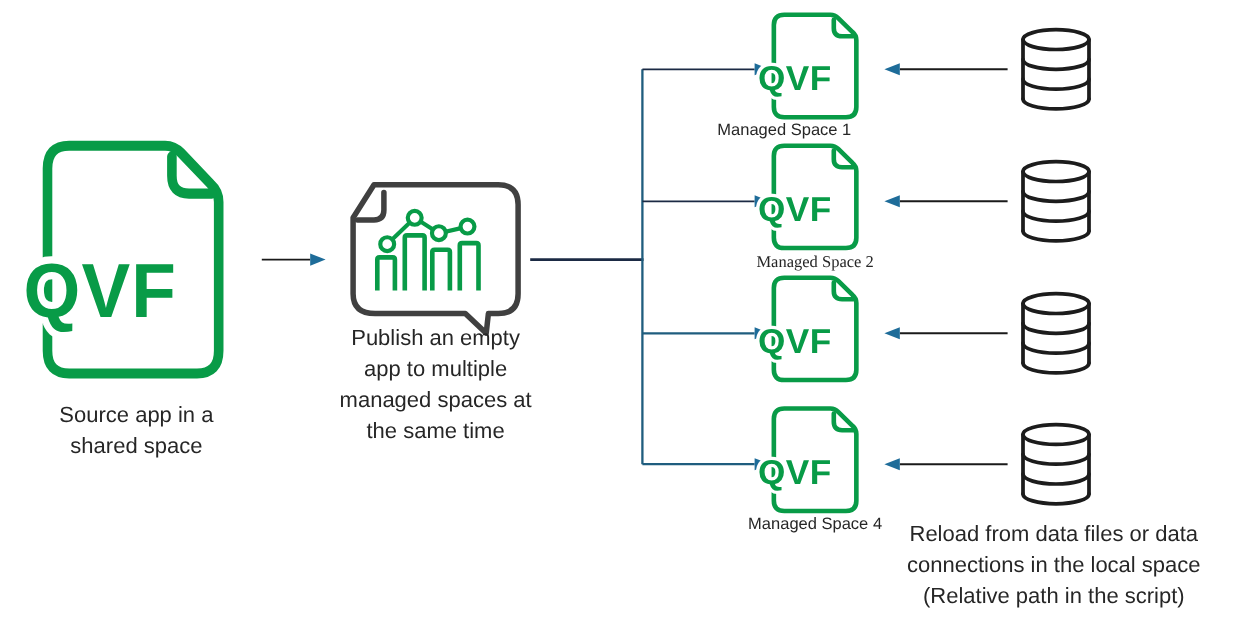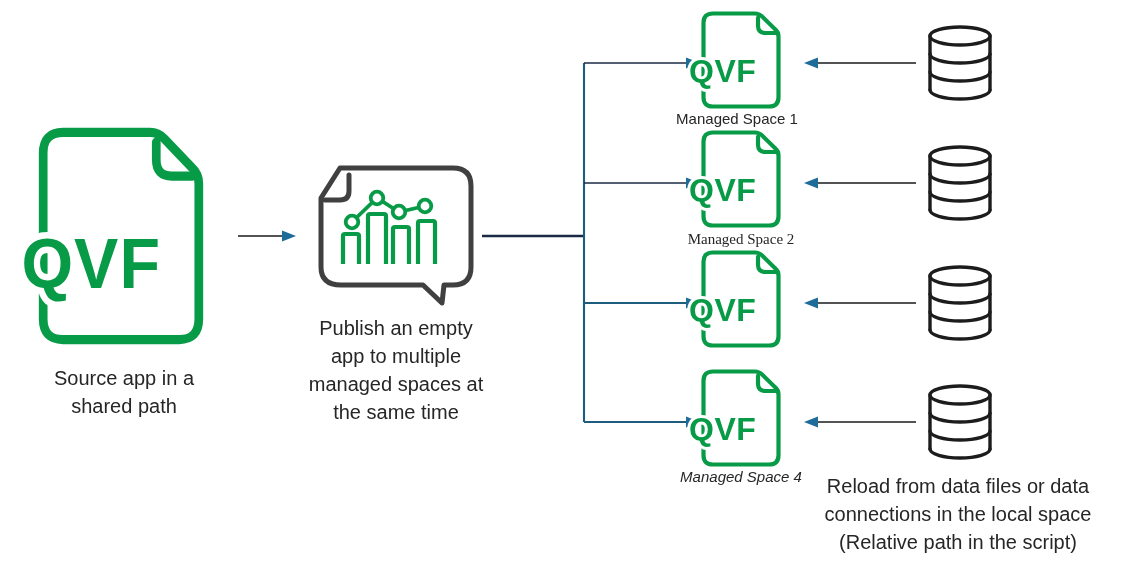--- a/index.html
+++ b/index.html
@@ -101,52 +101,52 @@
   </svg>
 
   <figure class="abs" style="left:38px; top:127px;">
     <svg class="qvf-file" width="166" height="218" viewBox="0 0 80 100" preserveAspectRatio="none" overflow="visible">
       <path class="sheet" d="M 12 2.5 H 54 Q 58 2.5 61 5.5 L 74 18.5 Q 77.5 21.5 77.5 26 V 88 Q 77.5 97.5 68 97.5 H 12 Q 2.5 97.5 2.5 88 V 12 Q 2.5 2.5 12 2.5 Z"></path>
       <path d="M 57 7 V 15 Q 57 22.5 64.5 22.5 L 74.5 22.5"></path>
       <text x="-8" y="74" font-size="32">QVF</text>
     </svg>
   </figure>
   <div class="caption" style="left:14px; top:364px; width:220px;">Source app in a
-shared path</div>
+shared space</div>
 
   <figure class="abs" style="left:316px; top:165px;">
     <svg class="bubble-svg" width="160" height="143" viewBox="0 0 160 143" overflow="visible">
       <path class="frame" d="M 24 3 H 137 Q 155 3 155 21 V 102 Q 155 120 137 120 H 128 L 126 138 L 107 120 H 25 Q 5 120 5 102 V 33 Z"></path>
       <path class="fold" d="M 33 10 V 26 Q 33 35 24 35 H 9"></path>
       <g>
         <polyline class="trend" points="36,57 61,33 83,47 109,41"></polyline>
         <path class="chart" d="M 27 99 V 71 Q 27 69 29 69 H 41 Q 43 69 43 71 V 99"></path>
         <path class="chart" d="M 52 99 V 51 Q 52 49 54 49 H 68 Q 70 49 70 51 V 99"></path>
         <path class="chart" d="M 77 99 V 64 Q 77 62 79 62 H 91 Q 93 62 93 64 V 99"></path>
         <path class="chart" d="M 102 99 V 58 Q 102 56 104 56 H 117 Q 119 56 119 58 V 99"></path>
         <circle class="node" cx="36" cy="57" r="6.3"></circle>
         <circle class="node" cx="61" cy="33" r="6.3"></circle>
         <circle class="node" cx="83" cy="47" r="6.3"></circle>
         <circle class="node" cx="109" cy="41" r="6.3"></circle>
       </g>
     </svg>
   </figure>
-  <div class="caption" style="left:282px; top:314px; width:228px;">Publish an empty
+  <div class="caption" style="left:282px; top:294px; width:228px;">Publish an empty
 app to multiple
 managed spaces at
 the same time</div>
 
   <figure class="abs" style="left:701px; top:11px;">
     <svg class="qvf-file" width="80" height="98" viewBox="0 0 80 100" preserveAspectRatio="none" overflow="visible">
       <path class="sheet" d="M 12 2.5 H 54 Q 58 2.5 61 5.5 L 74 18.5 Q 77.5 21.5 77.5 26 V 88 Q 77.5 97.5 68 97.5 H 12 Q 2.5 97.5 2.5 88 V 12 Q 2.5 2.5 12 2.5 Z"></path>
       <path d="M 57 7 V 15 Q 57 22.5 64.5 22.5 L 74.5 22.5"></path>
       <text x="-12" y="72" font-size="32">QVF</text>
     </svg>
   </figure>
-  <div class="ms-label" style="left:662px; top:110px; width:150px;text-align:center;">Managed Space 1</div>
+  <div class="ms-label" style="left:638px; top:110px; width:150px;text-align:center;">Managed Space 1</div>
 
   <figure class="abs" style="left:701px; top:130px;">
     <svg class="qvf-file" width="80" height="98" viewBox="0 0 80 100" preserveAspectRatio="none" overflow="visible">
       <path class="sheet" d="M 12 2.5 H 54 Q 58 2.5 61 5.5 L 74 18.5 Q 77.5 21.5 77.5 26 V 88 Q 77.5 97.5 68 97.5 H 12 Q 2.5 97.5 2.5 88 V 12 Q 2.5 2.5 12 2.5 Z"></path>
       <path d="M 57 7 V 15 Q 57 22.5 64.5 22.5 L 74.5 22.5"></path>
       <text x="-12" y="72" font-size="32">QVF</text>
     </svg>
   </figure>
   <div class="ms-label" style="left:666px; top:230px; width:150px;font-family:Liberation Serif, serif;">Managed Space 2</div>
 
@@ -158,21 +158,21 @@
     </svg>
   </figure>
 
   <figure class="abs" style="left:701px; top:369px;">
     <svg class="qvf-file" width="80" height="98" viewBox="0 0 80 100" preserveAspectRatio="none" overflow="visible">
       <path class="sheet" d="M 12 2.5 H 54 Q 58 2.5 61 5.5 L 74 18.5 Q 77.5 21.5 77.5 26 V 88 Q 77.5 97.5 68 97.5 H 12 Q 2.5 97.5 2.5 88 V 12 Q 2.5 2.5 12 2.5 Z"></path>
       <path d="M 57 7 V 15 Q 57 22.5 64.5 22.5 L 74.5 22.5"></path>
       <text x="-12" y="72" font-size="32">QVF</text>
     </svg>
   </figure>
-  <div class="ms-label" style="left:666px; top:468px; width:150px;font-style:italic;">Managed Space 4</div>
+  <div class="ms-label" style="left:666px; top:468px; width:150px;">Managed Space 4</div>
 
   <figure class="abs" style="left:926px; top:25px;">
     <svg class="db-svg" width="68" height="76" viewBox="0 0 68 76" overflow="visible">
       <path d="M 4 11 V 65"></path>
         <path d="M 64 11 V 65"></path>
       <path d="M 4 65 A 30 9 0 0 0 64 65"></path>
       <path d="M 4 29 A 30 9 0 0 0 64 29"></path>
       <path d="M 4 47 A 30 9 0 0 0 64 47"></path>
       <ellipse class="lid" cx="34" cy="11" rx="30" ry="9"></ellipse>
     </svg>

